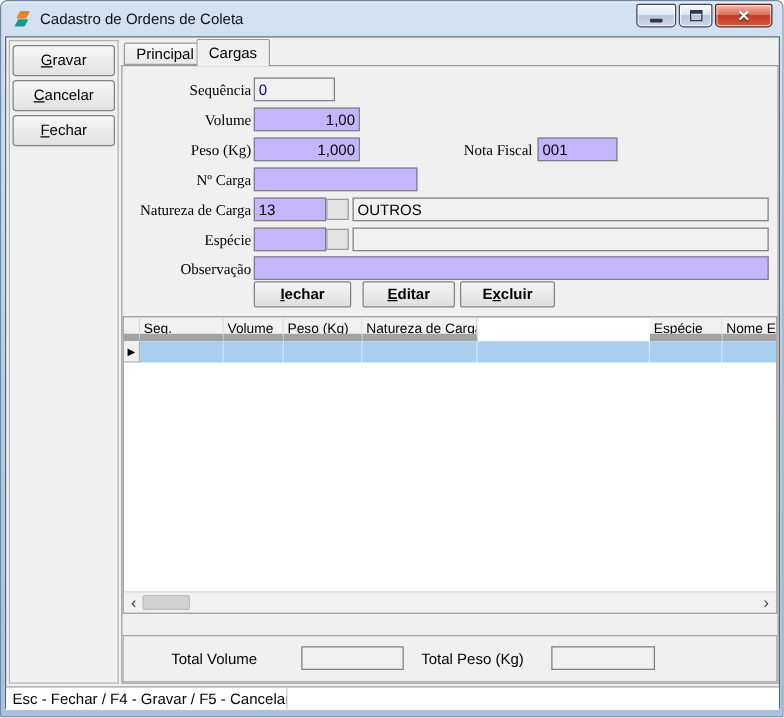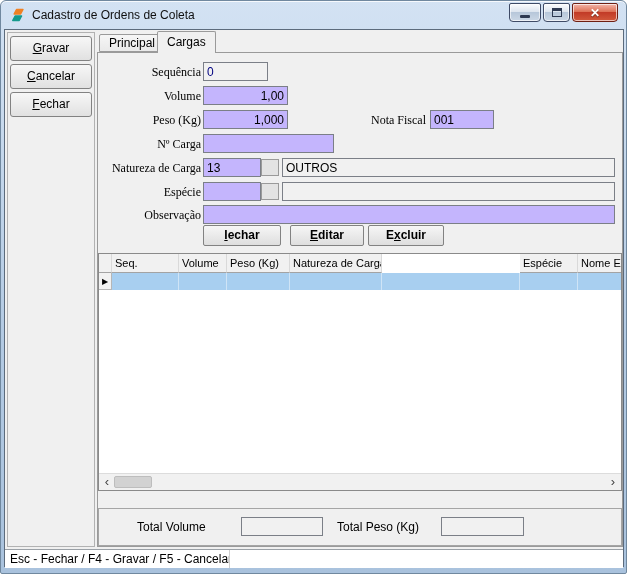--- a/index.html
+++ b/index.html
@@ -84,21 +84,21 @@
     font-weight:bold; border:1px solid #828282; border-radius:2px;
     background:linear-gradient(#f6f6f6,#dedede); cursor:default;
   }
 
   
   .grid { position:absolute; left:0; top:200px; width:524px; height:238px;
     border:1px solid #8a8a8a; background:#fff; overflow:hidden; }
   .ghead { position:absolute; top:0; left:0; right:0; height:19px; }
   .gh {
     position:absolute; top:0; height:19px; background:#f1f1f1;
-    border-right:1px solid #d9d9d9; border-bottom:1px solid #a3a3a3;
+    border-right:1px solid #d9d9d9; border-bottom:6px solid #a3a3a3;
     font-size:11px; line-height:18px; padding-left:3px; white-space:nowrap; overflow:hidden;
   }
   .grow { position:absolute; top:19px; left:0; right:0; height:17px; background:#a8cff0; }
   .gc { position:absolute; top:0; height:17px; border-right:1px solid #cfe4f6; }
   .gsel {
     position:absolute; top:19px; left:0; width:13px; height:17px; background:#f1f1f1;
     border-right:1px solid #b6b6b6; border-bottom:1px solid #b6b6b6;
     font-size:8px; line-height:17px; text-align:center; color:#000;
   }
   .ghsel { left:0; width:13px; }

